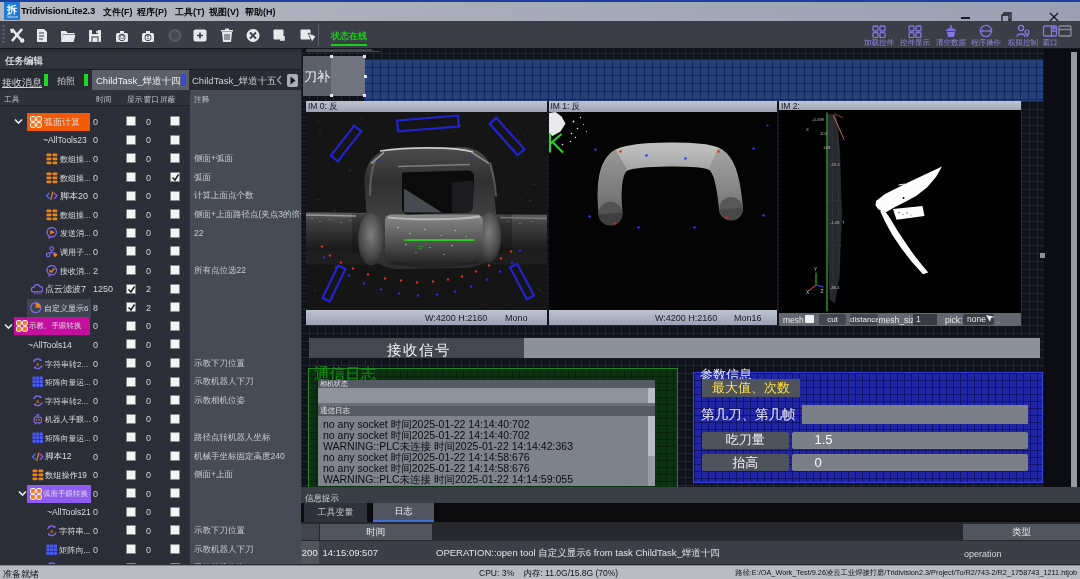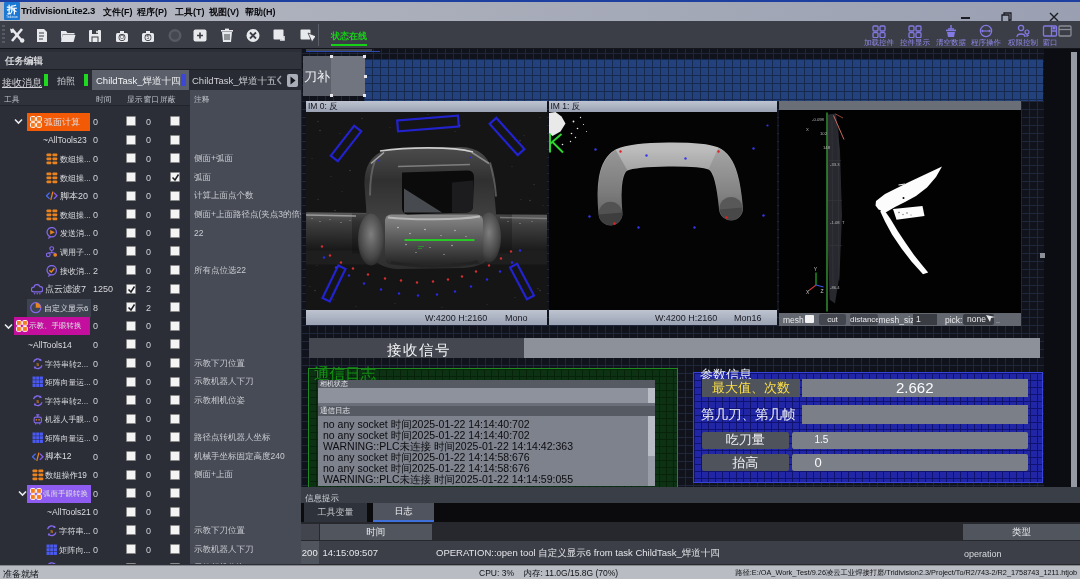--- a/index.html
+++ b/index.html
@@ -772,20 +772,21 @@
         <circle cx="620" cy="151" r="1.2"></circle>
         <circle cx="718" cy="151" r="1.2"></circle>
         <circle cx="614" cy="223" r="1.2"></circle>
         <circle cx="726" cy="217" r="1.2"></circle>
       </g>
 </svg>
 <div class="ab hdrbar" style="left:548.5px;top:309.5px;width:228.5px;height:15.5px;"></div>
 <div class="ab" style="left:655px;top:313px;font-size:9px;color:#1a1a24;">W:4200 H:2160</div>
 <div class="ab" style="left:734px;top:313px;font-size:9px;color:#1a1a24;">Mon16</div>
 <div class="ab" style="left:779px;top:100.5px;width:242px;height:224.5px;background:#6a6e77;"></div>
+<div class="ab hdrbar" style="left:779px;top:100.5px;width:242px;height:11px;font-size:8.5px;padding-left:2px;">IM 2:</div>
 <svg class="ab" style="left:779px;top:109.5px" width="242" height="203.5" viewBox="779 109.5 242 203.5">
 <rect x="779" y="109.5" width="242" height="203.5" fill="#020202"></rect>
 <polygon points="828,114 836,113 840,150 842,215 839.5,275 835,303 829.5,299 828,250 827,180" fill="#28292e"></polygon>
 <path d="M832 120 L833 290 M838 125 L839 280" stroke="#3c3d44" stroke-width="0.5" fill="none"></path>
 <path d="M829 160 h12 M828 200 h14 M829 245 h13" stroke="#38393f" stroke-width="0.5"></path>
 <line x1="827" y1="112" x2="827" y2="311" stroke="#3aa33a" stroke-width="1.3"></line>
 <path d="M833.5 115 L844 139" stroke="#c96a5c" stroke-width="1"></path>
 <path d="M835.5 113.5 L843 117.5" stroke="#b05548" stroke-width="0.8"></path>
 <g fill="#b9b9b9" font-size="4.2">
 <text x="812" y="120">-0.098</text>
@@ -848,25 +849,24 @@
         <div>no any socket  时间2025-01-22 14:14:58:676</div>
         <div>no any socket  时间2025-01-22 14:14:58:676</div>
         <div>WARNING::PLC未连接  时间2025-01-22 14:14:59:055</div>
       </div>
 </div>
 <div class="ab" style="left:648px;top:415.5px;width:7px;height:70.5px;background:#989ca6;"></div>
 <div class="ab" style="left:648px;top:415.5px;width:7px;height:40px;background:#b9bdc5;"></div>
 <div class="ab gridP" style="left:693px;top:371.5px;width:349.5px;height:111.5px;border:1px solid #3843d8;"></div>
 <div class="ab" style="left:700px;top:365px;width:70px;height:14px;overflow:hidden;"><span style="font-size:13px;color:#eef0f4;">参数信息</span></div>
 <div class="ab" style="left:702px;top:378.5px;width:98px;height:18.5px;background:#4f535c;font-size:13px;color:#fde047;text-align:center;line-height:18.5px;">最大值、次数</div>
-<div class="ab" style="left:802px;top:378.5px;width:225.5px;height:18.5px;background:#7b7f88;font-size:15px;color:#fafbfd;text-align:center;line-height:18.5px;">2.662</div>
 <div class="ab" style="left:701px;top:406px;font-size:13.5px;color:#f2f3f6;">第几刀、第几帧</div>
 <div class="ab" style="left:802px;top:404.5px;width:225.5px;height:19px;background:#7b7f88;"></div>
 <div class="ab" style="left:702px;top:432px;width:86.5px;height:16.5px;background:#4f535c;border-radius:2px;font-size:13px;color:#f2f3f6;text-align:center;line-height:16.5px;">吃刀量</div>
-<div class="ab" style="left:791.5px;top:432px;width:236px;height:16.5px;background:#7b7f88;border-radius:2px;font-size:10px;color:#fafbfd;padding-left:23px;line-height:16.5px;">1.5</div>
+<div class="ab" style="left:791.5px;top:432px;width:236px;height:16.5px;background:#7b7f88;border-radius:2px;font-size:13px;color:#fafbfd;padding-left:23px;line-height:16.5px;">1.5</div>
 <div class="ab" style="left:702px;top:453.5px;width:86.5px;height:17px;background:#4f535c;border-radius:2px;font-size:13px;color:#f2f3f6;text-align:center;line-height:17px;">抬高</div>
 <div class="ab" style="left:791.5px;top:453.5px;width:236px;height:17px;background:#7b7f88;border-radius:2px;font-size:13px;color:#fafbfd;padding-left:23px;line-height:17px;">0</div>
 <div class="ab" style="left:301px;top:487px;width:779px;height:78px;background:#26282e;"></div>
 <div class="ab" style="left:301px;top:487px;width:779px;height:16px;background:#3a3e47;font-size:8.5px;color:#cdd0d5;padding:6px 0 0 4px;">信息提示</div>
 <div class="ab" style="left:301px;top:503px;width:779px;height:19px;background:#0b0b0d;"></div>
 <div class="ab" style="left:304px;top:503px;width:63px;height:19px;background:#2e323a;font-size:9px;color:#c0c2c8;text-align:center;line-height:19px;">工具变量</div>
 <div class="ab" style="left:373px;top:503px;width:61px;height:19px;background:#50545e;border-bottom:2.5px solid #3f6fd8;font-size:9px;color:#f0f1f4;text-align:center;line-height:17px;">日志</div>
 <div class="ab" style="left:301px;top:523.5px;width:17.5px;height:16px;background:#42454e;"></div>
 <div class="ab" style="left:319.5px;top:523.5px;width:112.5px;height:16px;background:#51555e;font-size:9.5px;color:#e7e8eb;text-align:center;line-height:16px;">时间</div>
 <div class="ab" style="left:963px;top:523.5px;width:117px;height:16px;background:#51555e;font-size:9.5px;color:#e7e8eb;text-align:center;line-height:16px;">类型</div>

